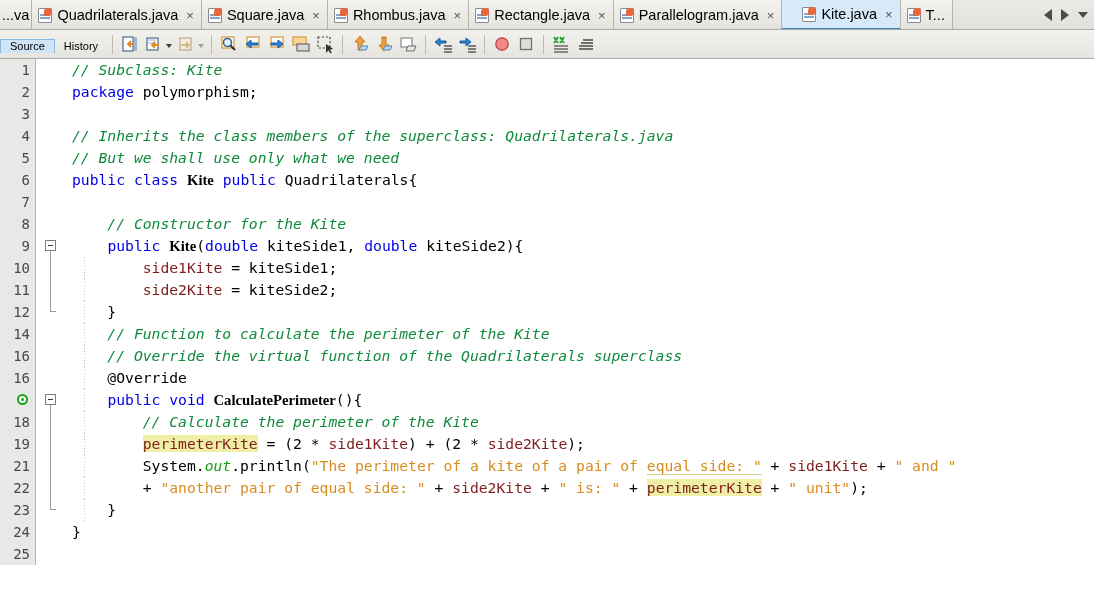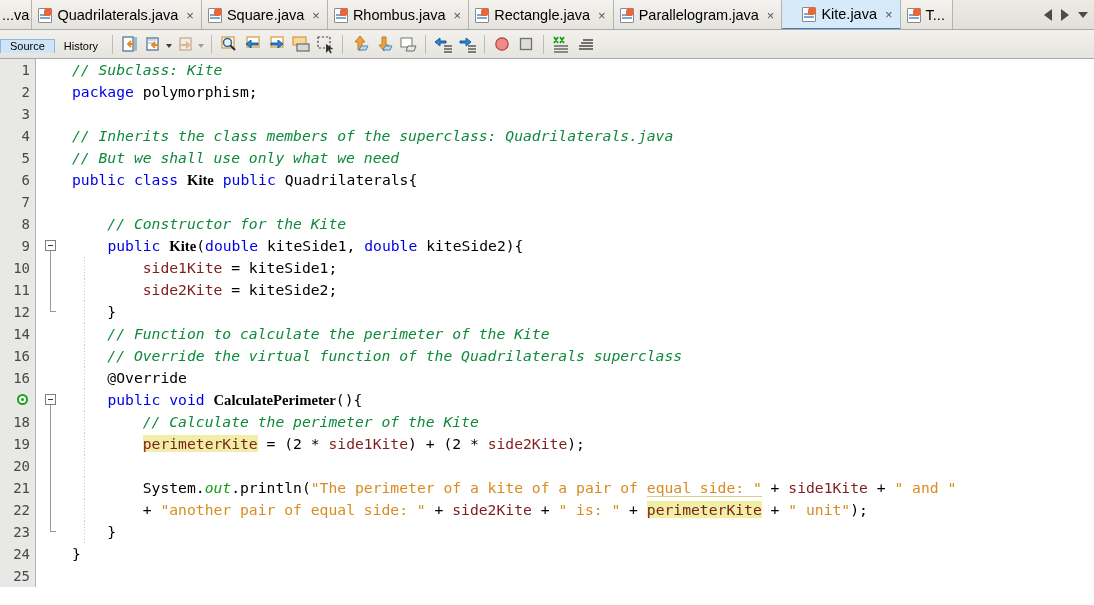--- a/index.html
+++ b/index.html
@@ -560,38 +560,31 @@
       <div class="code"><span class="indentguide"></span><span class="cmt">        // Calculate the perimeter of the Kite</span></div>
     </div>
     <div class="row">
       <div class="gutter"><span>19</span></div>
       <div class="foldcol">
         <span class="foldline"></span>
       </div>
       <div class="code"><span class="indentguide"></span><span>        </span><span class="fld hl">perimeterKite</span><span> = (</span><span>2</span><span> * </span><span class="fld">side1Kite</span><span>) + (</span><span>2</span><span> * </span><span class="fld">side2Kite</span><span>);</span></div>
     </div>
     <div class="row">
-      <div class="gutter"><span>20</span></div>
+      <div class="gutter"><span>21</span></div>
       <div class="foldcol">
         <span class="foldline"></span>
       </div>
-      <div class="code"><span class="indentguide"></span></div>
-    </div>
-    <div class="row">
-      <div class="gutter"><span>21</span></div>
+      <div class="code"><span class="indentguide"></span><span>        System.</span><span class="fldi">out</span><span>.println(</span><span class="str">"The perimeter of a kite of a pair of </span><span class="str ulstr">equal side: "</span><span> + </span><span class="fld">side1Kite</span><span> + </span><span class="str">" and "</span></div>
+    </div>
+    <div class="row">
+      <div class="gutter"><span>22</span></div>
       <div class="foldcol">
         <span class="foldline"></span>
       </div>
-      <div class="code"><span class="indentguide"></span><span>        System.</span><span class="fldi">out</span><span>.println(</span><span class="str">"The perimeter of a kite of a pair of </span><span class="str ulstr">equal side: "</span><span> + </span><span class="fld">side1Kite</span><span> + </span><span class="str">" and "</span></div>
-    </div>
-    <div class="row">
-      <div class="gutter"><span>22</span></div>
-      <div class="foldcol">
-        <span class="foldline"></span>
-      </div>
       <div class="code"><span class="indentguide"></span><span>        + </span><span class="str">"another pair of equal side: "</span><span> + </span><span class="fld">side2Kite</span><span> + </span><span class="str">" is: "</span><span> + </span><span class="fld hl">perimeterKite</span><span> + </span><span class="str">" unit"</span><span>);</span></div>
     </div>
     <div class="row">
       <div class="gutter"><span>23</span></div>
       <div class="foldcol">
         <span class="foldend"></span>
       </div>
       <div class="code"><span class="indentguide"></span><span>    }</span></div>
     </div>
     <div class="row">

